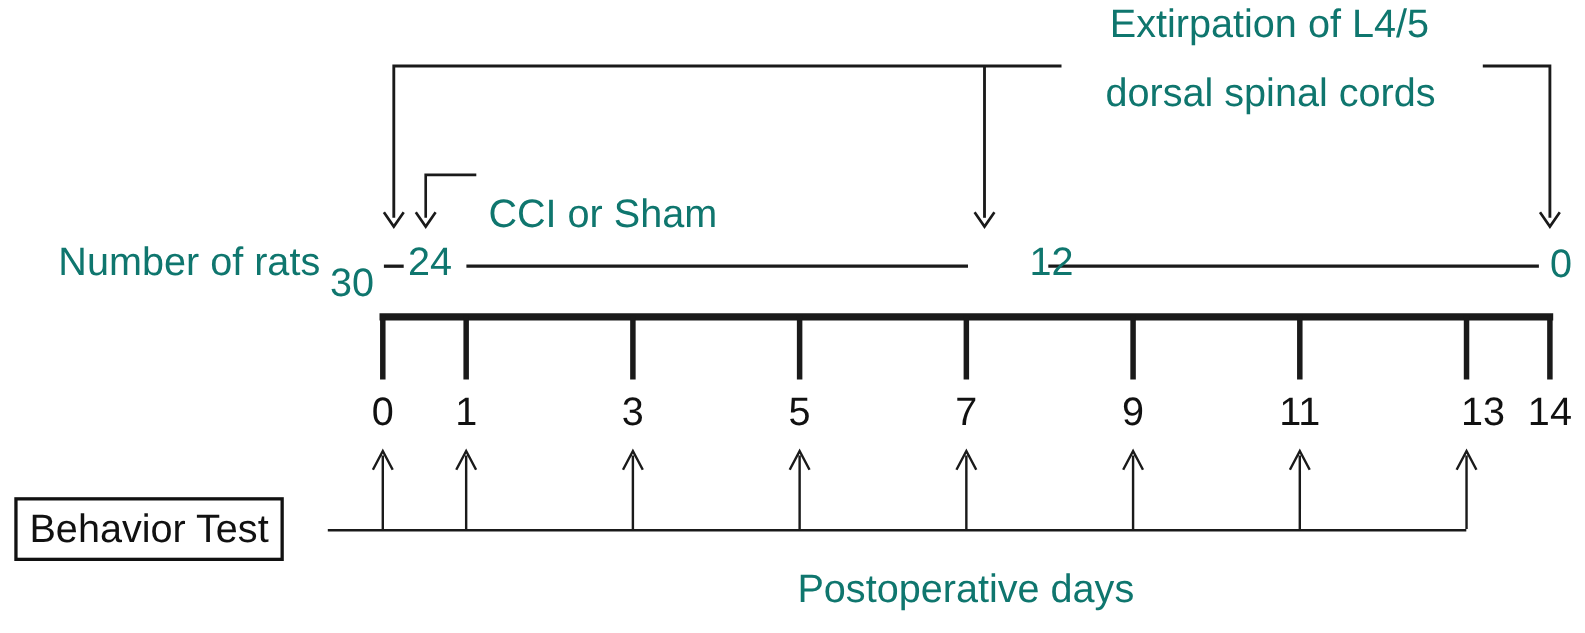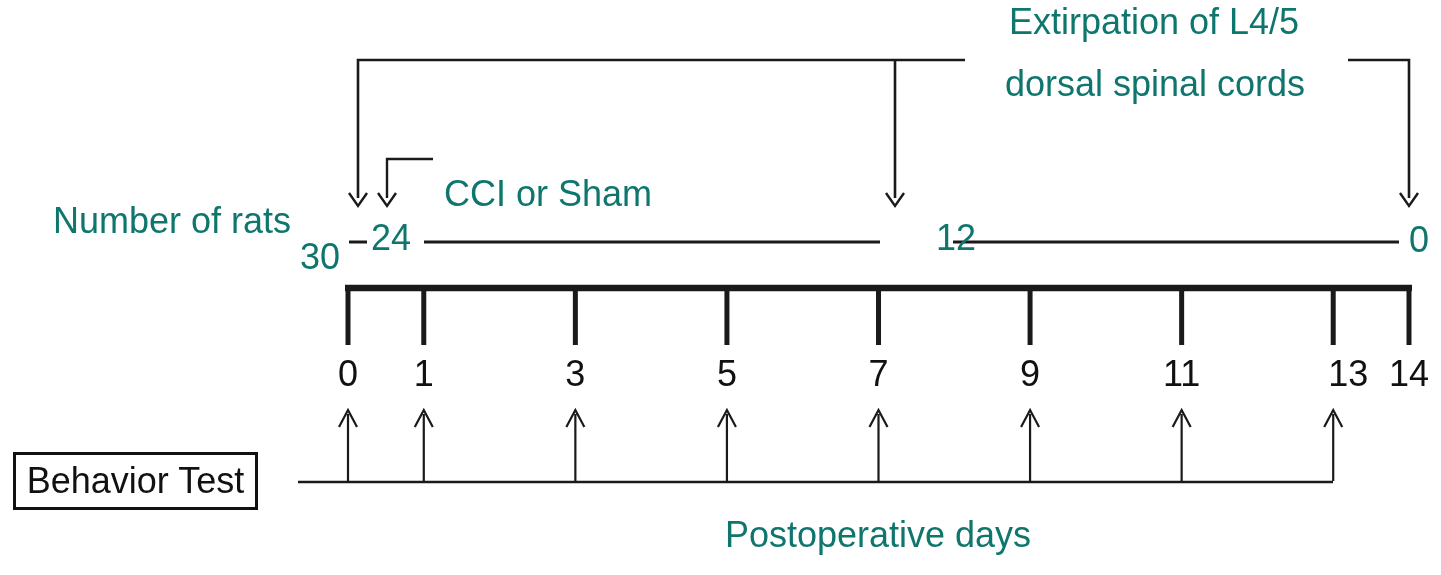--- a/index.html
+++ b/index.html
@@ -84,21 +84,21 @@
         <path d="M1181.6428571428573 481 V414 M1172.6428571428573 427 L1181.6428571428573 410 L1190.6428571428573 427" fill="none" stroke="#1a1a1a" stroke-width="2.2"></path>
         <path d="M1333.2142857142858 481 V414 M1324.2142857142858 427 L1333.2142857142858 410 L1342.2142857142858 427" fill="none" stroke="#1a1a1a" stroke-width="2.2"></path>
       </g>
   </svg>
 
   <div class="lbl centered" style="left:1154px;top:4px;">Extirpation of L4/5</div>
   <div class="lbl centered" style="left:1155px;top:66px;">dorsal spinal cords</div>
 
   <div class="lbl" style="left:444px;top:134px;margin-top:42px;">CCI or Sham</div>
 
-  <div class="lbl" style="left:53px;top:203px;">Number of rats</div>
+  <div class="lbl" style="left:53px;top:220px;">Number of rats</div>
   <div class="lbl" style="left:300px;top:220px;margin-top:19px;">30</div>
   <div class="lbl" style="left:371px;top:220px;">24</div>
   <div class="lbl" style="left:892px;top:220px;margin-left:44px;">12</div>
   <div class="lbl" style="left:1409px;top:222px;">0</div>
 
   <div id="day-labels">
       <div class="day-label" style="left: 348px;">0</div>
       <div class="day-label" style="left: 423.786px;">1</div>
       <div class="day-label" style="left: 575.357px;">3</div>
       <div class="day-label" style="left: 726.929px;">5</div>

